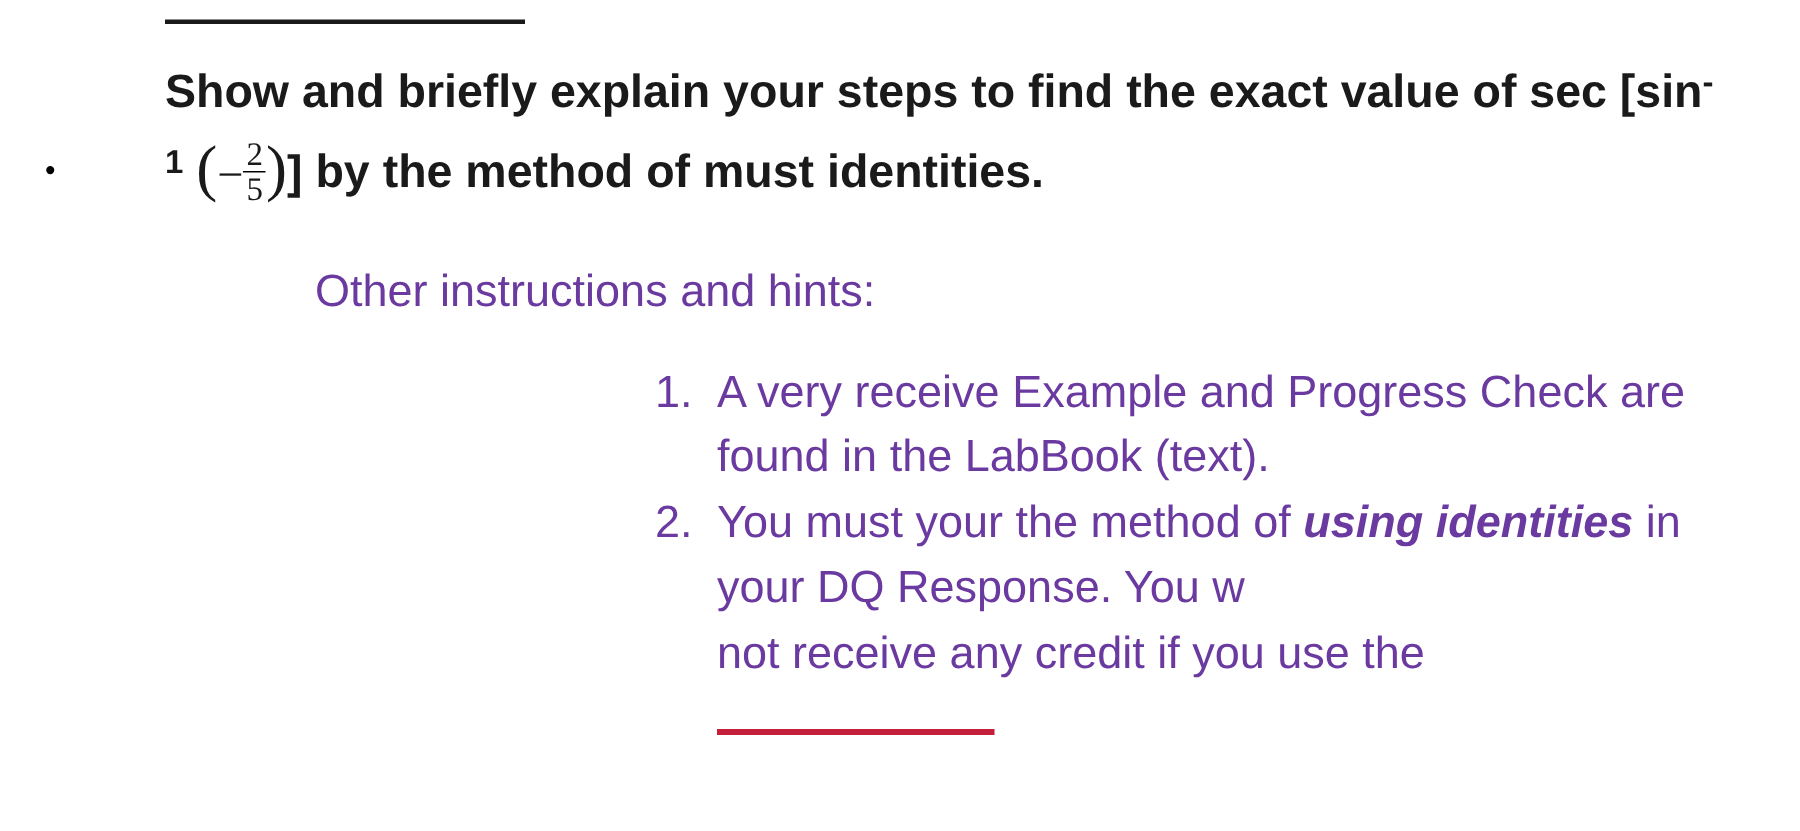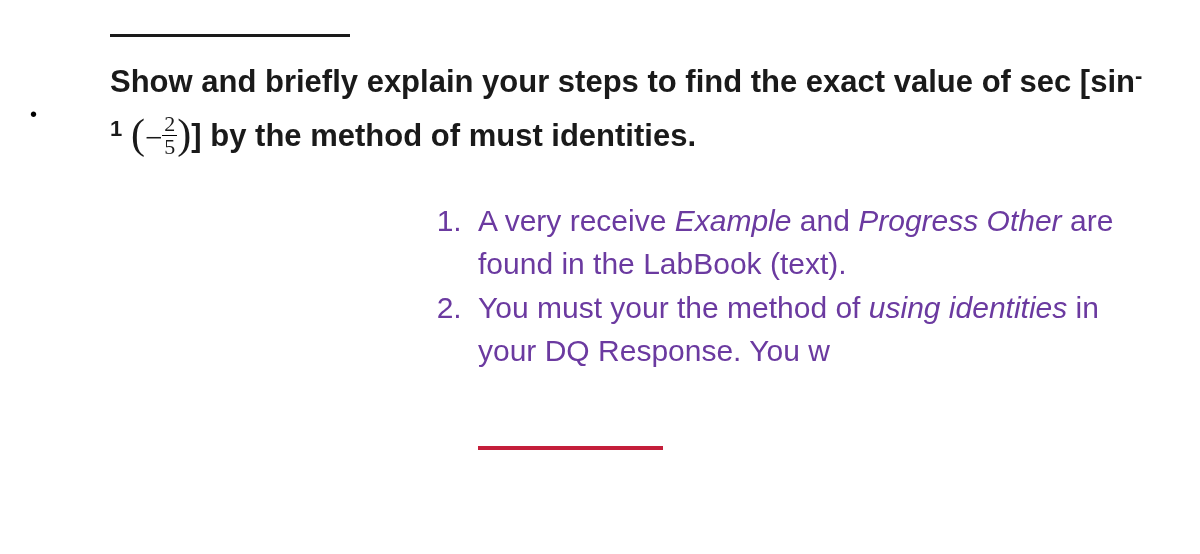--- a/index.html
+++ b/index.html
@@ -9,21 +9,21 @@
     }
     body {
       width: 1200px;
       height: 554px;
       background: #ffffff;
       font-family: Arial, Helvetica, sans-serif;
       overflow: hidden;
       position: relative;
     }
     .page-wrapper {
-      padding: 56px 50px 0 110px;
+      padding: 35px 50px 0 110px;
       color: #1a1a1a;
     }
     .bullet {
       position: absolute;
       left: 30px;
       top: 103px;
       font-size: 20px;
       color: #000;
     }
     .partial-underline {
@@ -97,25 +97,24 @@
       font-size: 30px;
       color: #6b3aa0;
       line-height: 1.45;
     }
     .hints-list li {
       list-style-position: outside;
       margin-left: 30px;
       padding-left: 8px;
     }
     .italic {
-      font-style: italic;
     }
     .bold-italic {
       font-style: italic;
-      font-weight: normal;
+      font-weight: bold;
     }
     .red-underline {
       display: inline-block;
       border-bottom: 4px solid #c41e3a;
       width: 185px;
       position: relative;
       top: 2px;
     }
     .partial-word {
       overflow: hidden;
@@ -131,26 +130,27 @@
   <div class="partial-underline"></div>
 
   <div class="main-question">
     <span>Show and briefly explain your steps to find the exact value of sec [sin</span><span class="sup">-1</span>
     <span class="math-inline">
       <span class="paren">(</span><span class="minus">−</span><span class="fraction"><span class="num">2</span><span class="den">5</span></span><span class="paren">)</span><span>]</span>
     </span><span> by the method of must identities.</span>
   </div>
 
   <div class="subsection">
+    <div class="subsection-title">Other instructions and hints:</div>
 
     <ol class="hints-list">
       <li>
-        <span>A very receive </span><span class="italic">Example</span><span> and </span><span class="italic">Progress Other</span><span> are found in the LabBook (text).</span>
+        <span>A very receive </span><span class="italic">Example</span><span> and </span><span class="italic">Progress Check</span><span> are found in the LabBook (text).</span>
       </li>
       <li>
-        <span>You must your the method of </span><span class="bold-italic">using identities</span><span> in your DQ Response.  You w</span><br><br>
+        <span>You must your the method of </span><span class="bold-italic">using identities</span><span> in your DQ Response.  You w</span><br><span>not receive any credit if you use the</span><br>
         <span class="partial-word">
           <span class="red-underline"></span>
         </span>
       </li>
     </ol>
   </div>
 </div>
 
 </body></html>

